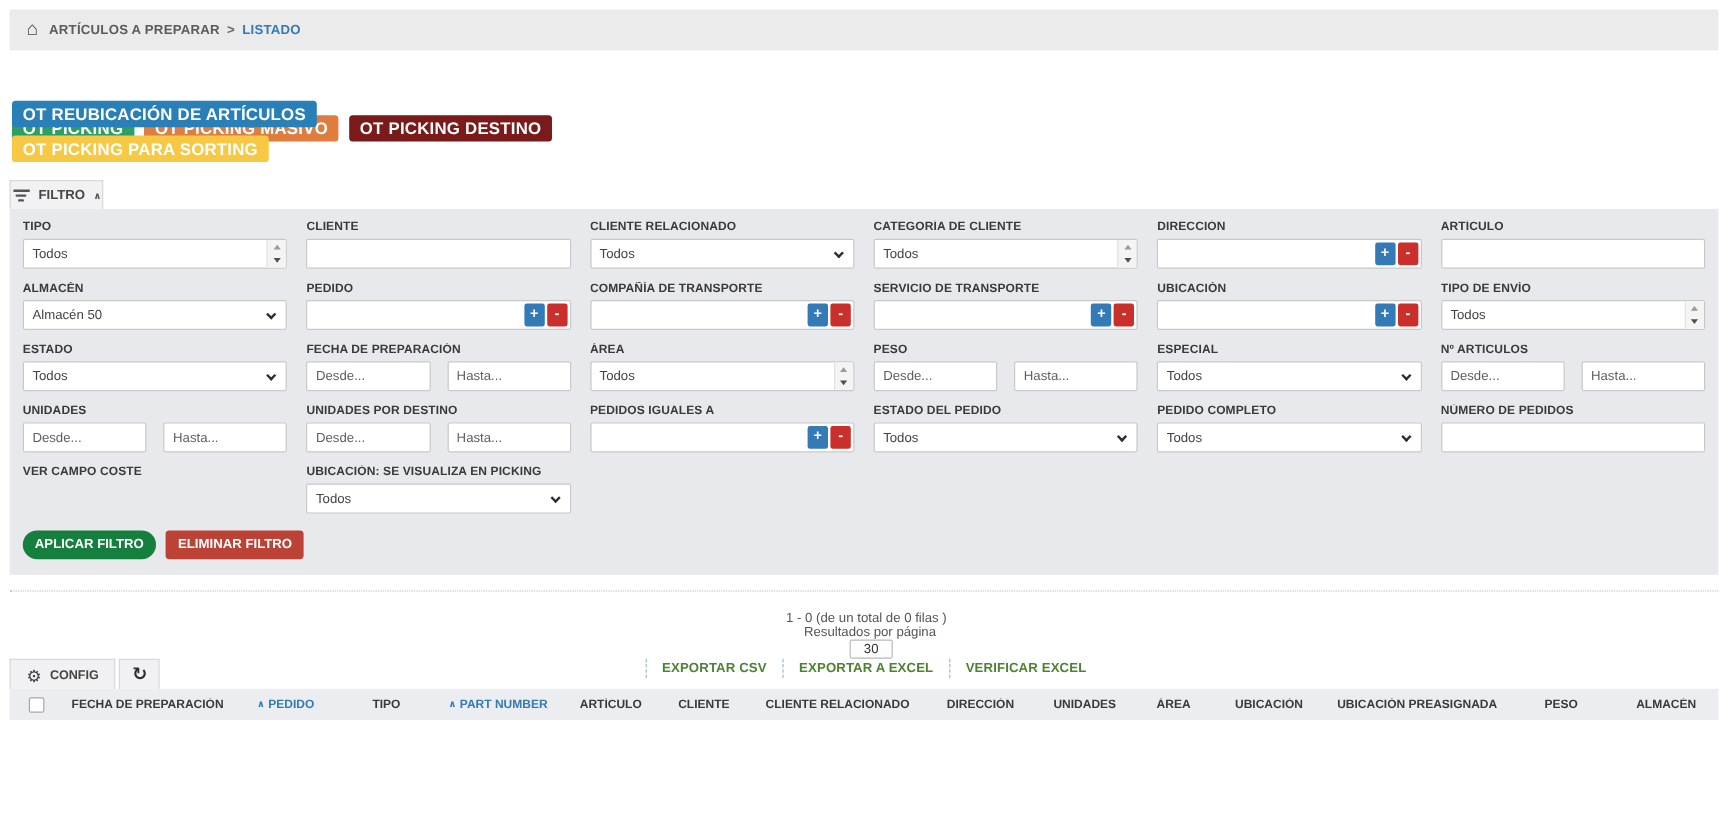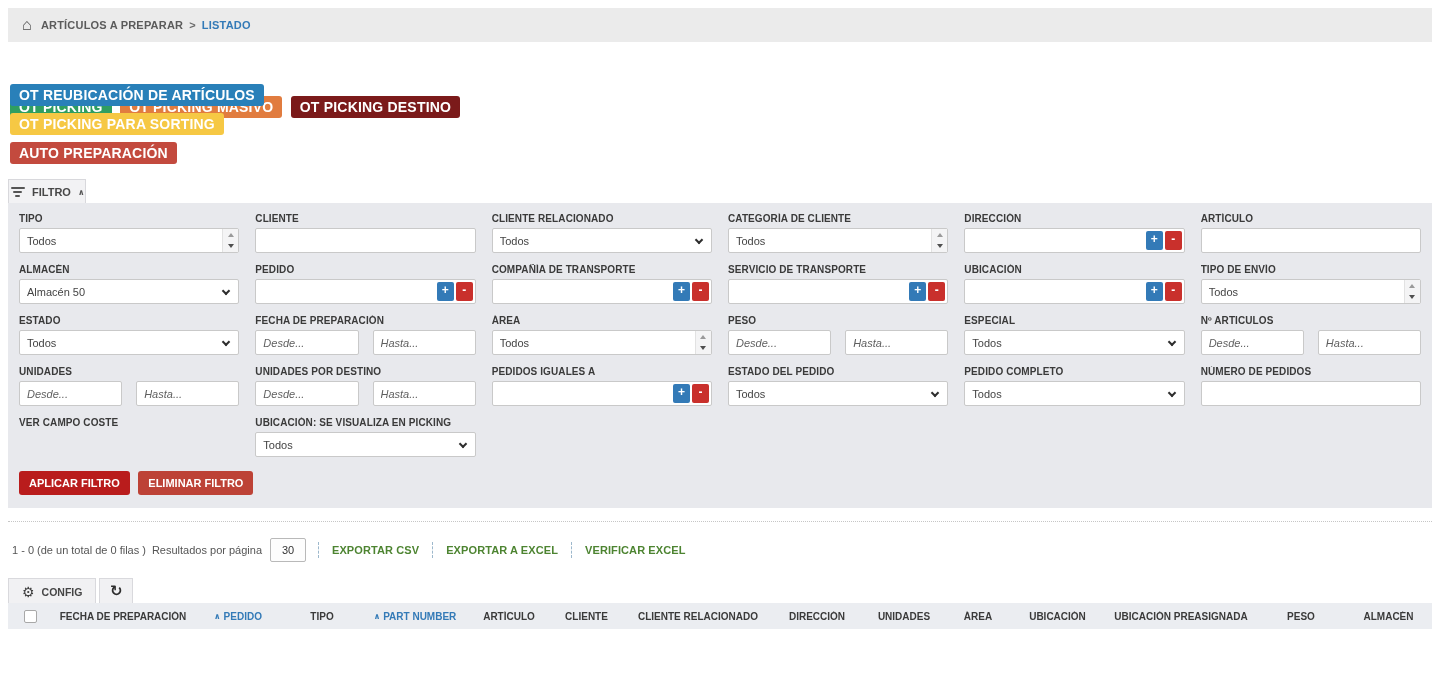--- a/index.html
+++ b/index.html
@@ -81,32 +81,32 @@
   .tri-down { width:0; height:0; border-left:3px solid transparent; border-right:3px solid transparent; border-top:4px solid #4f4f4f; }
   .pm-wrap { position:relative; }
   .pm-wrap .f-input { padding-right:44px; }
   .pm {
     position:absolute; top:3px; width:17px; height:19px; border-radius:2px;
     color:#fff; font-weight:bold; font-size:12px; line-height:17px; text-align:center; cursor:pointer;
   }
   .pm.plus  { right:22px; background:#337ab7; }
   .pm.minus { right:3px;  background:#c9302c; }
   .range { display:flex; gap:14px; }
-  .range .f-input { flex:1; min-width:0;font-style:italic; }
+  .range .f-input { flex:1; min-width:0; }
   .filter-actions { margin-top:14px; }
   .fbtn {
     display:inline-block; padding:6px 10px 5px; font-size:11px; font-weight:bold;
     color:#fff; border-radius:3px; cursor:pointer; line-height:13px;
   }
-  .fbtn-apply { background:#b91c1c; }
+  .fbtn-apply { background:#15803d;border-radius:12px; }
   .fbtn-clear { background:#bd4236; margin-left:4px; }
 
   
   .dotted { margin:13px 8px 0; border-top:1px dotted #c6c6c6; height:0; }
-  .pagination { margin:16px 8px 0 12px; display:flex; align-items:center; font-size:11px; color:#555; height:24px; }
+  .pagination { margin:16px 8px 0 12px; display:flex; align-items:center; font-size:11px; color:#555; height:24px;flex-direction:column; }
   .pp-input {
     width:36px; height:24px; text-align:center; border:1px solid #b9b9b9; border-radius:2px;
     margin-left:8px; background:#fdfdfd; font-size:11px; color:#333; outline:none;
     font-family:"Liberation Sans","DejaVu Sans",sans-serif;
   }
   .export-links { display:flex; align-items:center; margin-left:12px; }
   .export-link { color:#4d8431; font-weight:bold; padding:0 13px; cursor:pointer; letter-spacing:.1px; }
   .vdash { width:0; height:16px; border-left:1px dashed #9db8cc; }
 
   
@@ -154,23 +154,20 @@
   <div class="btn-row">
     <span class="btn btn-green">OT PICKING</span>
     <span class="btn btn-orange">OT PICKING MASIVO</span>
     <span class="btn btn-maroon">OT PICKING DESTINO</span>
   </div>
   <div class="btn-row">
     <span class="btn btn-blue">OT REUBICACIÓN DE ARTÍCULOS</span>
   </div>
   <div class="btn-row">
     <span class="btn btn-yellow">OT PICKING PARA SORTING</span>
-  </div>
-  <div class="btn-row">
-    <span class="btn btn-red">AUTO PREPARACIÓN</span>
   </div>
 </div>
 
 
 <div class="filter-tab">
   <span class="funnel">
       <i></i>
       <i></i>
       <i></i>
     </span>

